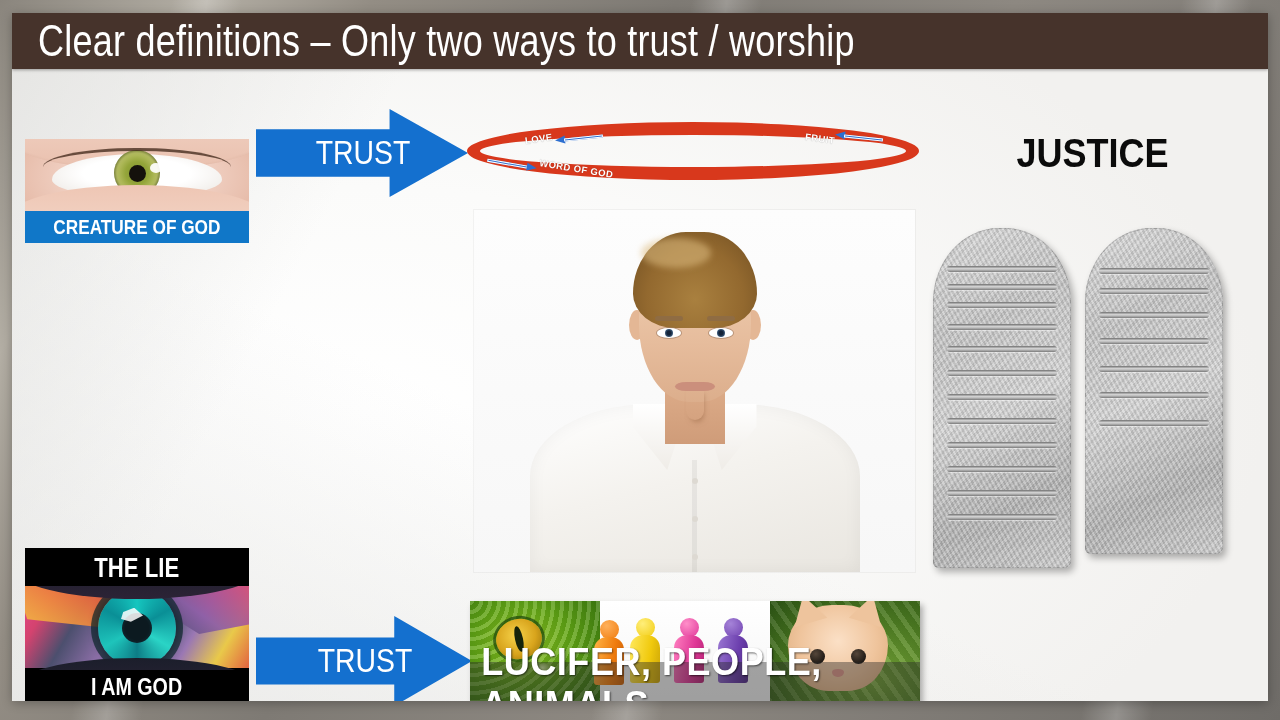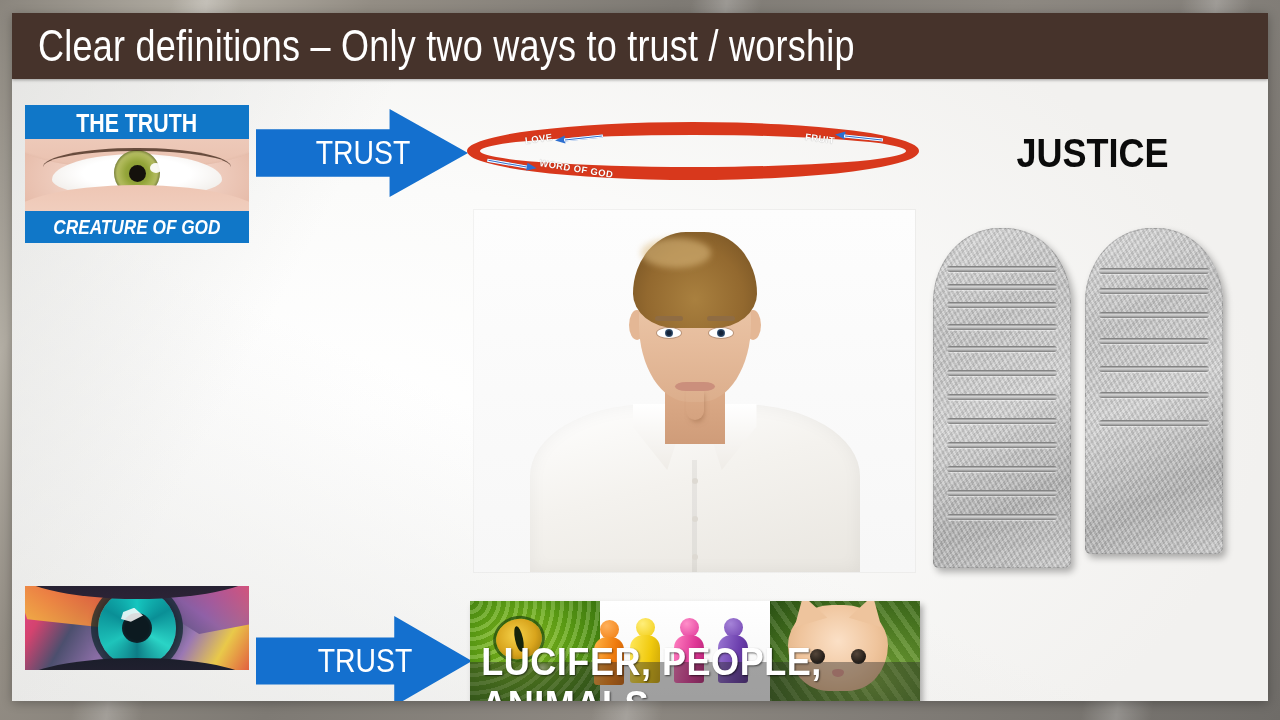--- a/index.html
+++ b/index.html
@@ -50,21 +50,21 @@
       linear-gradient(118deg, rgba(226,226,224,0.85) 0%, rgba(255,255,255,0) 26%),
       linear-gradient(205deg, rgba(255,255,255,0) 60%, rgba(228,228,226,0.7) 100%);
     pointer-events: none;
   }
 
   
   .titlebar {
     position: absolute;
     left: 0; top: 0;
     width: 1256px;
-    height: 66px;
+    height: 56px;
     background: #46332b;
     box-shadow: 0 1px 3px rgba(0,0,0,0.35);
   }
   .title-text {
     position: absolute;
     left: 26px;
     top: 50%;
     transform: translateY(-50%) scaleX(0.80);
     transform-origin: left center;
     color: #ffffff;
@@ -94,21 +94,21 @@
   .band-label {
     display: inline-block;
     transform: scaleX(0.82);
     transform-origin: center;
   }
 
   
   #truth-card { left: 13px; top: 92px; width: 224px; height: 138px; }
   #truth-card .band { background: #1077c8; }
   #truth-card .band.top { top: 0; height: 36px; font-size: 26px; }
-  #truth-card .band.bottom { bottom: 0; height: 32px; font-size: 21px; font-style: italic; }
+  #truth-card .band.bottom { bottom: 0; height: 32px; font-size: 21px; }
   .eye-photo {
     position: absolute;
     left: 0; right: 0; top: 34px; bottom: 30px;
     background:
       radial-gradient(ellipse 120px 60px at 50% 50%, #f6ded3 0%, #f0cfc1 60%, #e7bdab 100%);
     overflow: hidden;
   }
   .eye-lid-top {
     position: absolute; left: -10%; top: -58%;
     width: 120%; height: 100%;
@@ -624,45 +624,48 @@
   <div class="backdrop-streak" style="left:1130px"></div>
 
   <div class="slide">
     <div class="slide-sheen"></div>
 
     <div class="titlebar">
       <div class="title-text">Clear definitions – Only two ways to trust / worship</div>
     </div>
 
     <div class="eye-card" id="truth-card">
-      <div class="band top">
-        <span class="band-label">THE TRUTH</span>
-      </div>
       <div class="eye-photo">
         <div class="eye-lid-top"></div>
         <div class="eye-white"></div>
         <div class="eye-iris">
             <div class="eye-pupil"></div>
           </div>
         <div class="eye-glint"></div>
         <div class="lashes"></div>
         <div class="eye-lid-bottom"></div>
       </div>
       <div class="band bottom">
         <span class="band-label">CREATURE OF GOD</span>
       </div>
     </div>
 
 
     <div class="eye-card" id="lie-card">
+      <div class="band top">
+        <span class="band-label">THE LIE</span>
+      </div>
       <div class="poly-eye">
         <div class="poly-lid-top"></div>
         <div class="poly-iris"></div>
         <div class="poly-glint"></div>
         <div class="poly-lid-bottom"></div>
+      </div>
+      <div class="band bottom">
+        <span class="band-label">I AM GOD</span>
       </div>
     </div>
 
     <div class="block-arrow" id="arrow-trust-top">
       <span class="arrow-label">TRUST</span>
     </div>
     <div class="block-arrow" id="arrow-trust-bottom">
       <span class="arrow-label">TRUST</span>
     </div>
 

